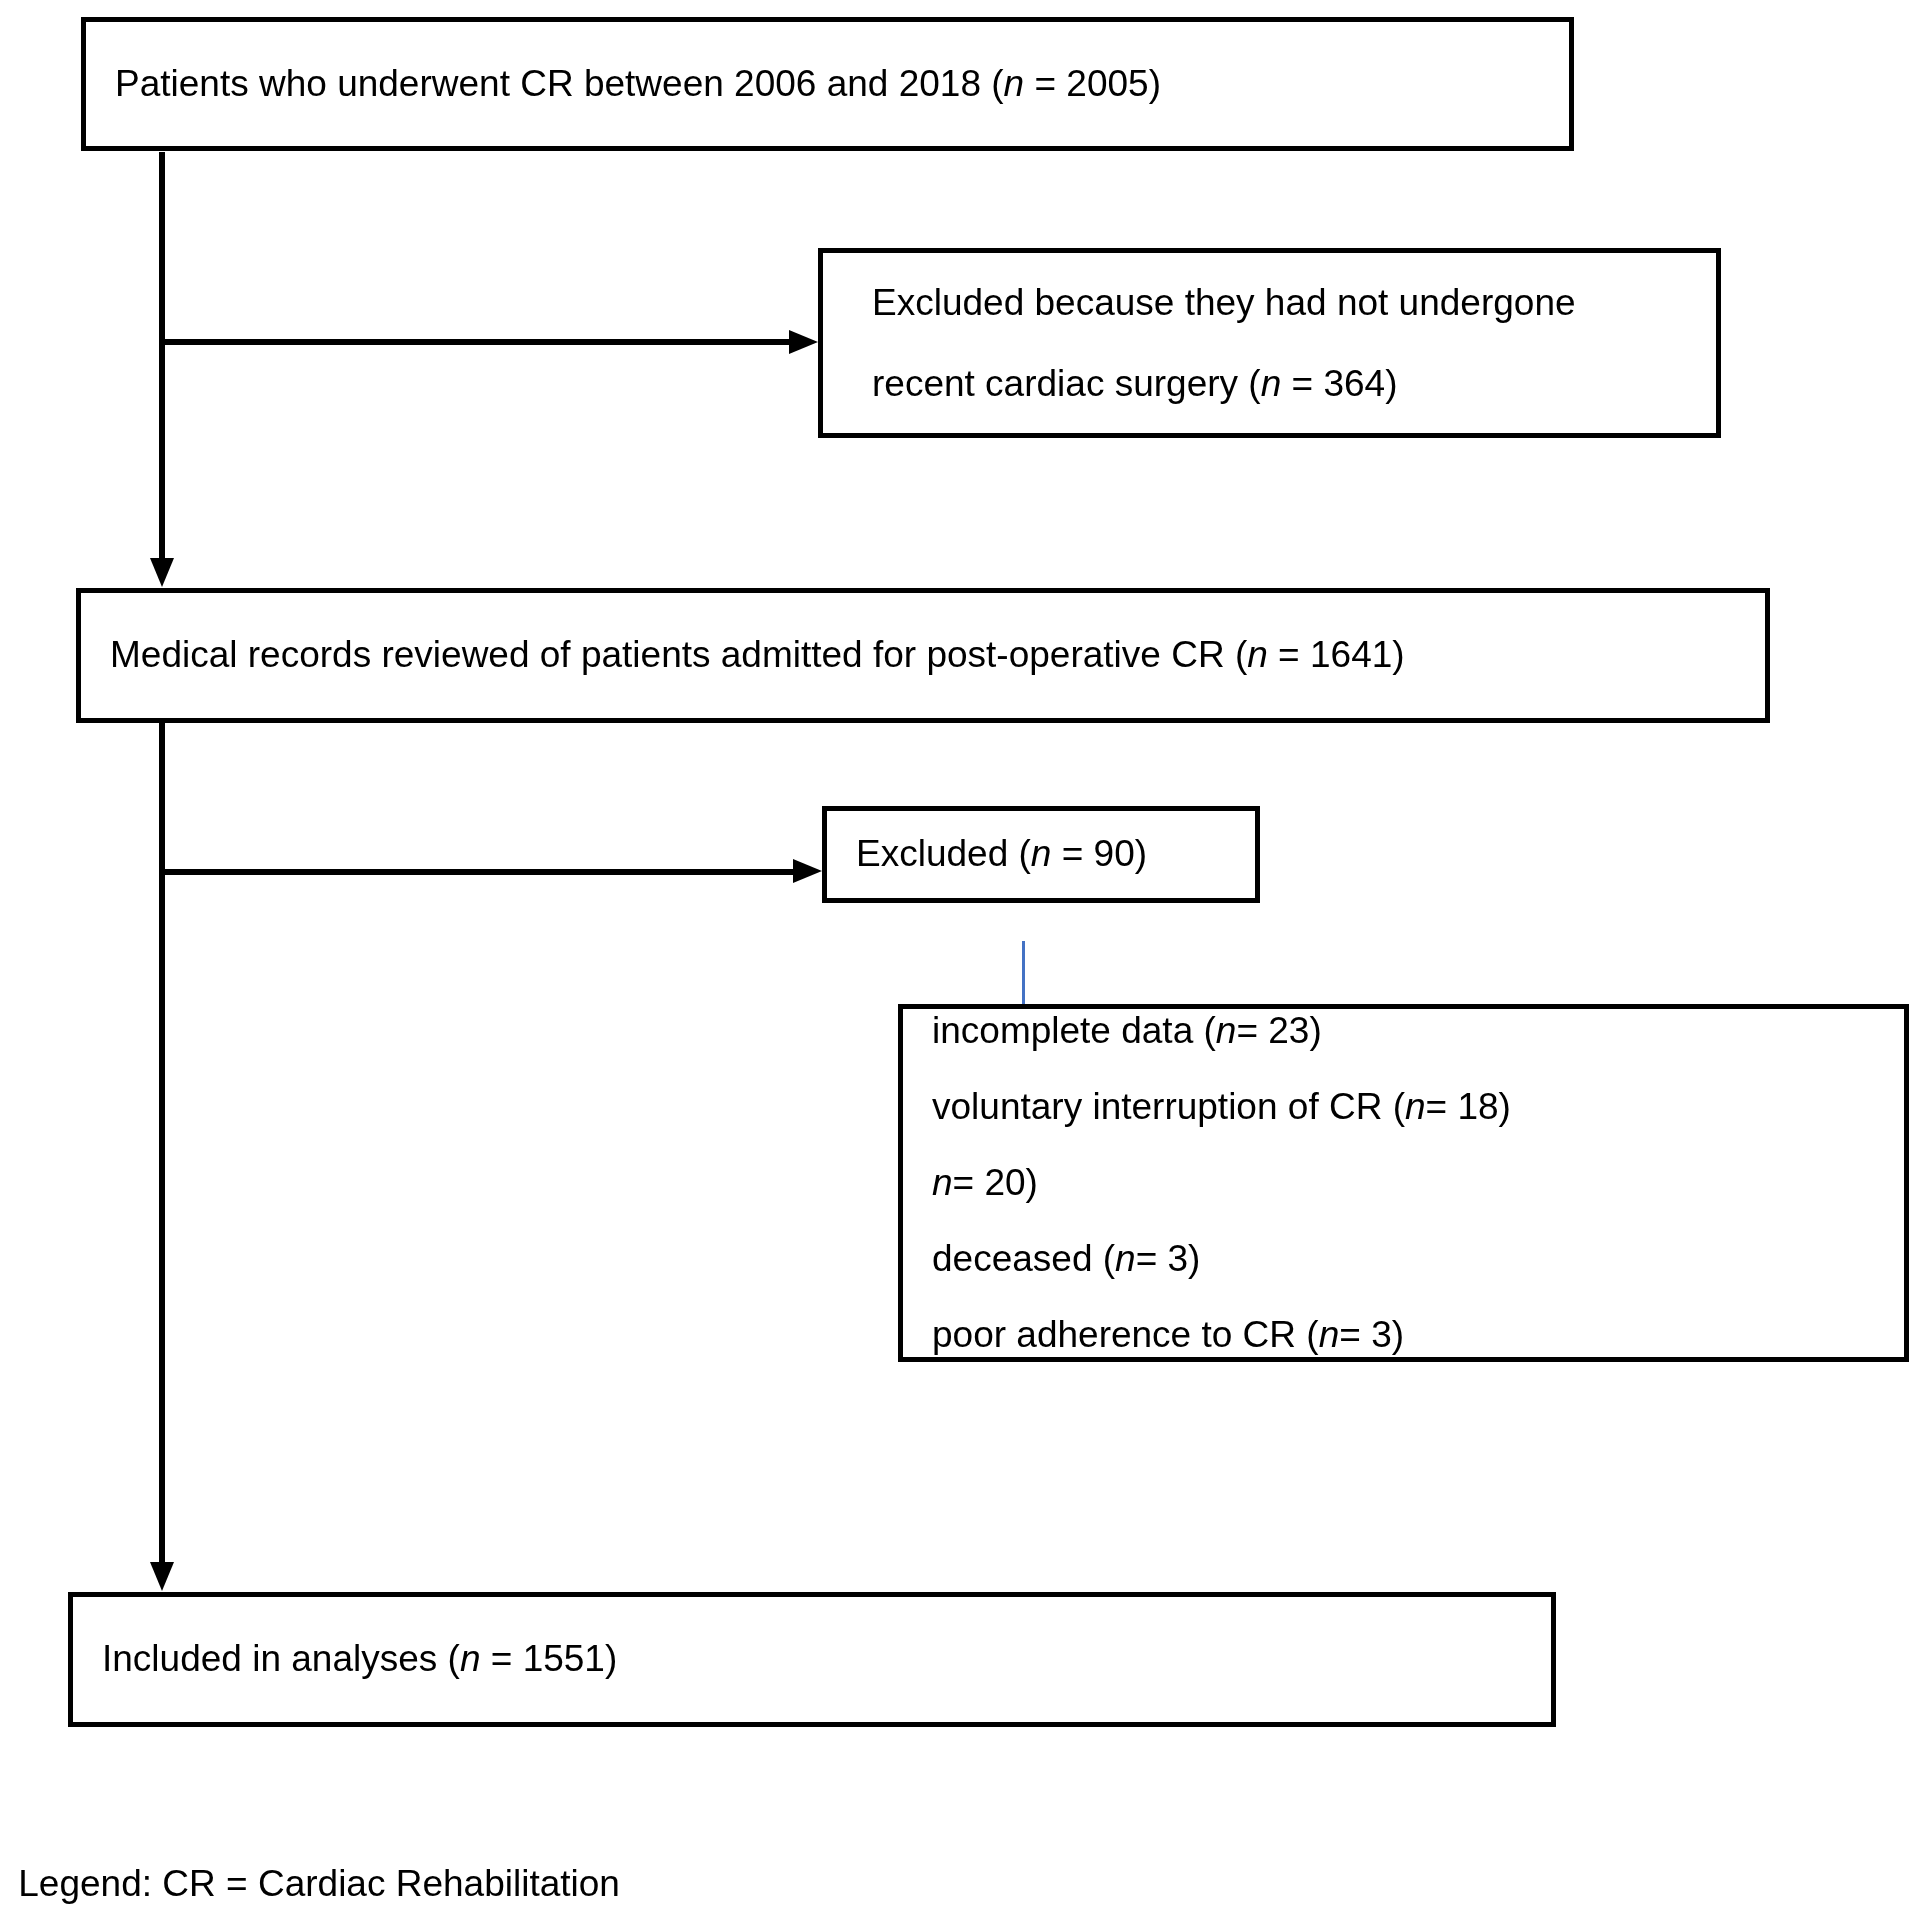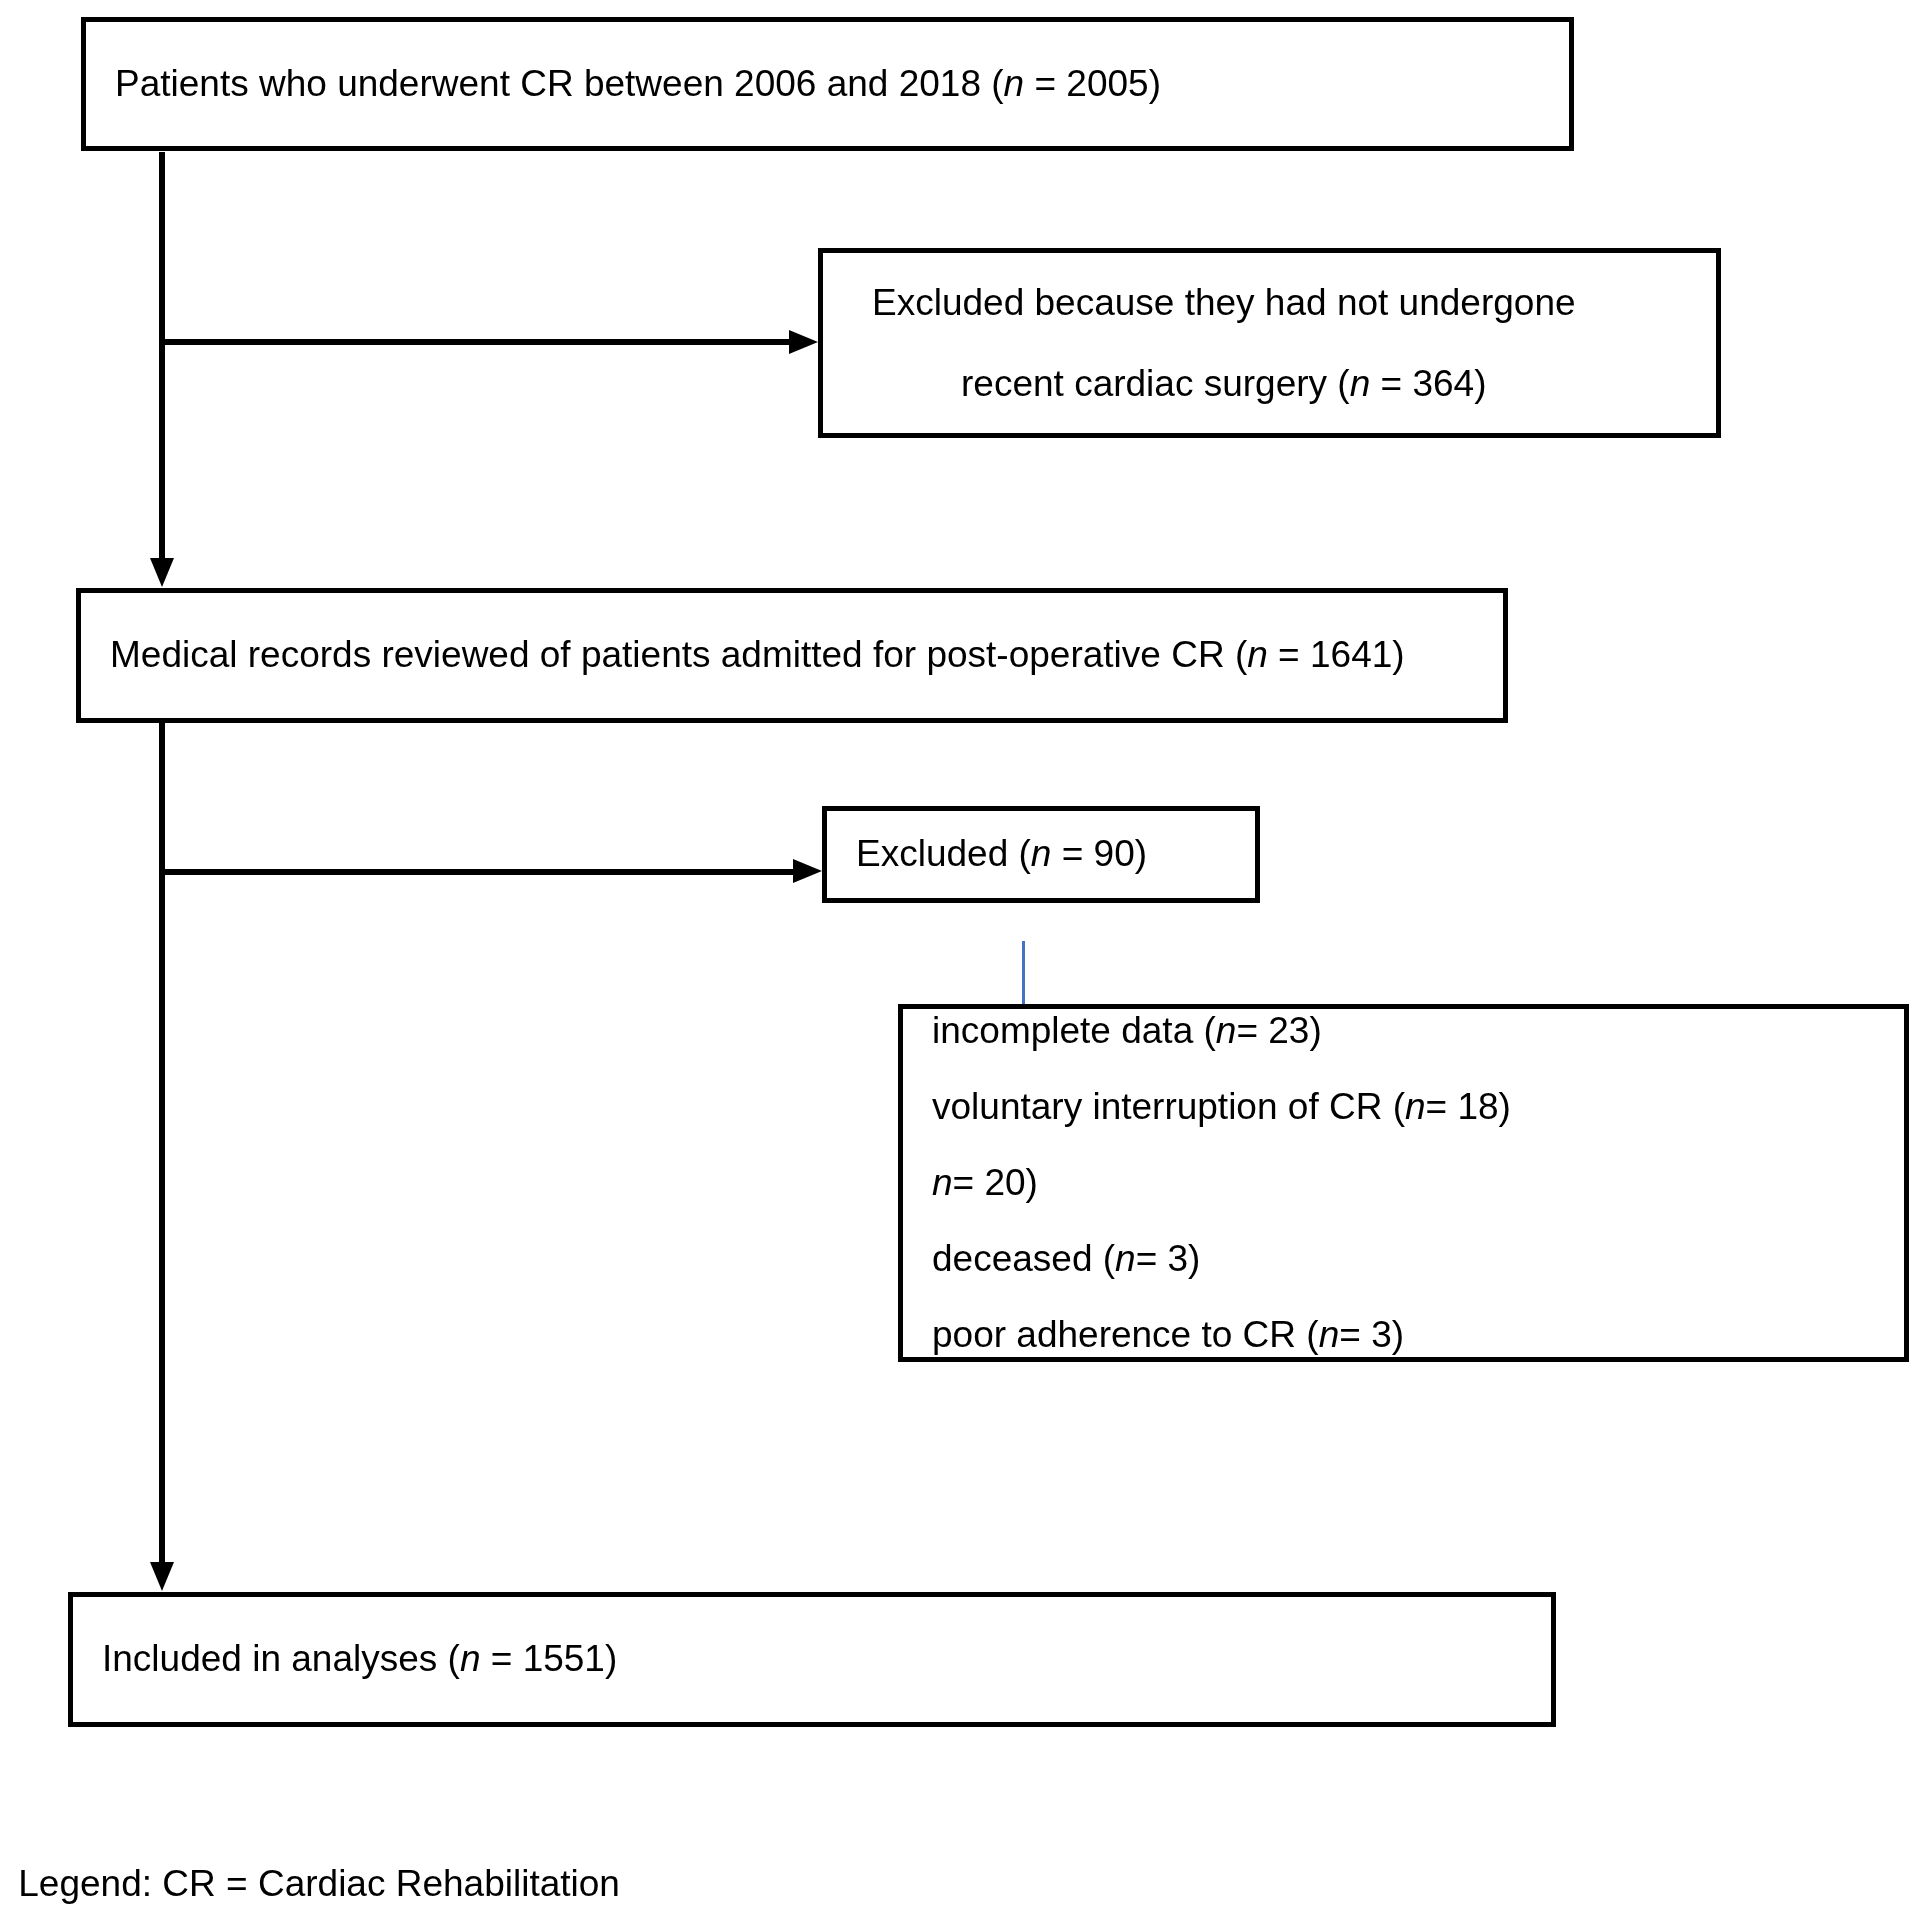--- a/index.html
+++ b/index.html
@@ -10,21 +10,20 @@
     --bg:#ffffff;
   }
   html,body{margin:0;padding:0;background:var(--bg);}
   .canvas{
     position:relative;
     width:1920px;height:1926px;
     background:var(--bg);
     font-family:"Liberation Sans","DejaVu Sans",sans-serif;
     color:var(--text);
     overflow:hidden;
-    text-align:center;
   }
   .box{
     position:absolute;
     border:5.2px solid var(--border);
     background:var(--bg);
     box-sizing:border-box;
     display:flex;
     align-items:center;
     font-size:37px;
     line-height:1.3;
@@ -71,21 +70,21 @@
   <div class="hline" style="left:163px;top:339px;width:626px;height:6.3px;"></div>
   <div class="arrow-right" style="left:789px;top:330px;"></div>
 
   <div class="box" style="left:818px;top:248px;width:903px;height:190px;padding-left:20px;">
     <div class="label multiline">
       <div><span>Excluded because they had not undergone</span></div>
       <div><span>recent cardiac surgery (</span><span class="nvar">n</span><span> = 364)</span></div>
     </div>
   </div>
 
-  <div class="box" style="left:76px;top:588px;width:1432px;height:135px;">
+  <div class="box" style="left:76px;top:588px;width:1694px;height:135px;">
     <div class="label"><span>Medical records reviewed of patients admitted for post-operative CR (</span><span class="nvar">n</span><span> = 1641)</span></div>
   </div>
 
   <div class="vline" style="left:159px;top:722px;width:6.3px;height:840px;"></div>
   <div class="arrow-down" style="left:150px;top:1562px;"></div>
 
   <div class="hline" style="left:163px;top:869px;width:630px;height:6.3px;"></div>
   <div class="arrow-right" style="left:793px;top:859px;"></div>
 
   <div class="box" style="left:822px;top:806px;width:438px;height:97px;">

